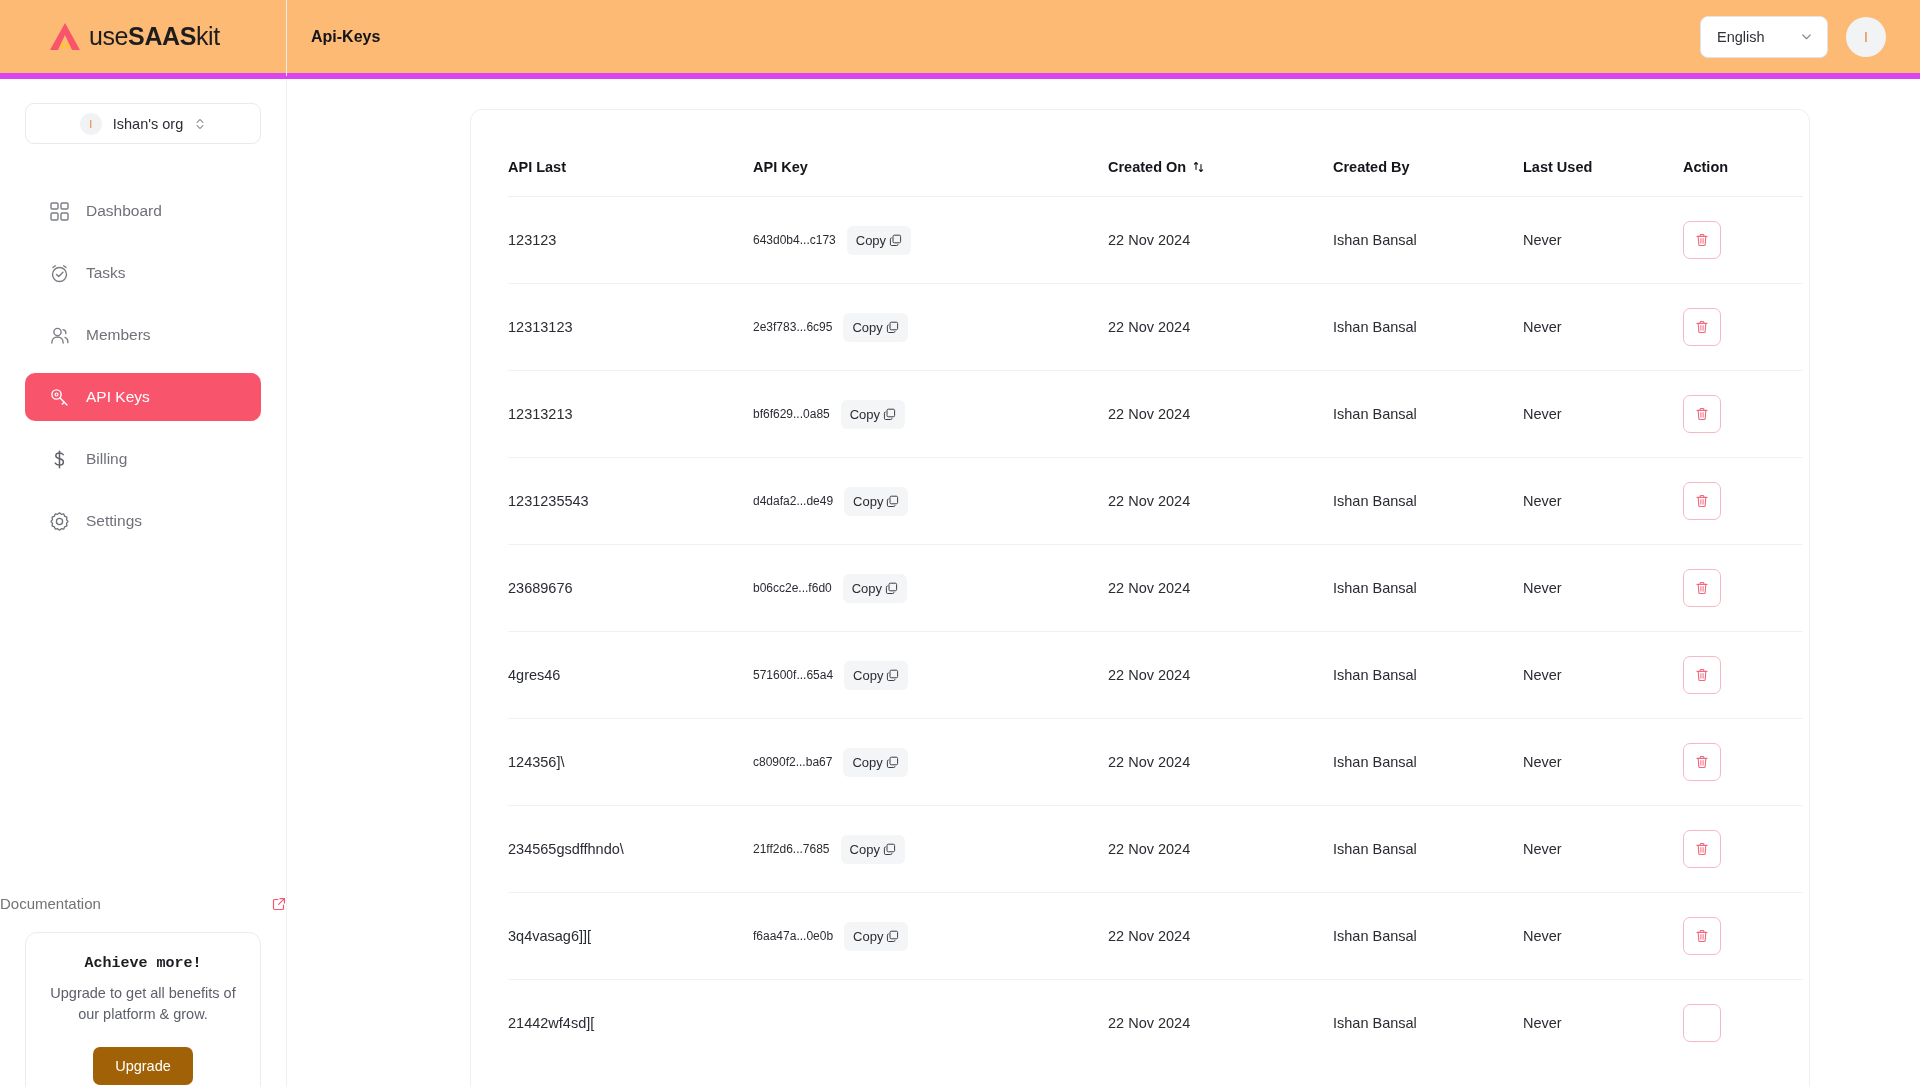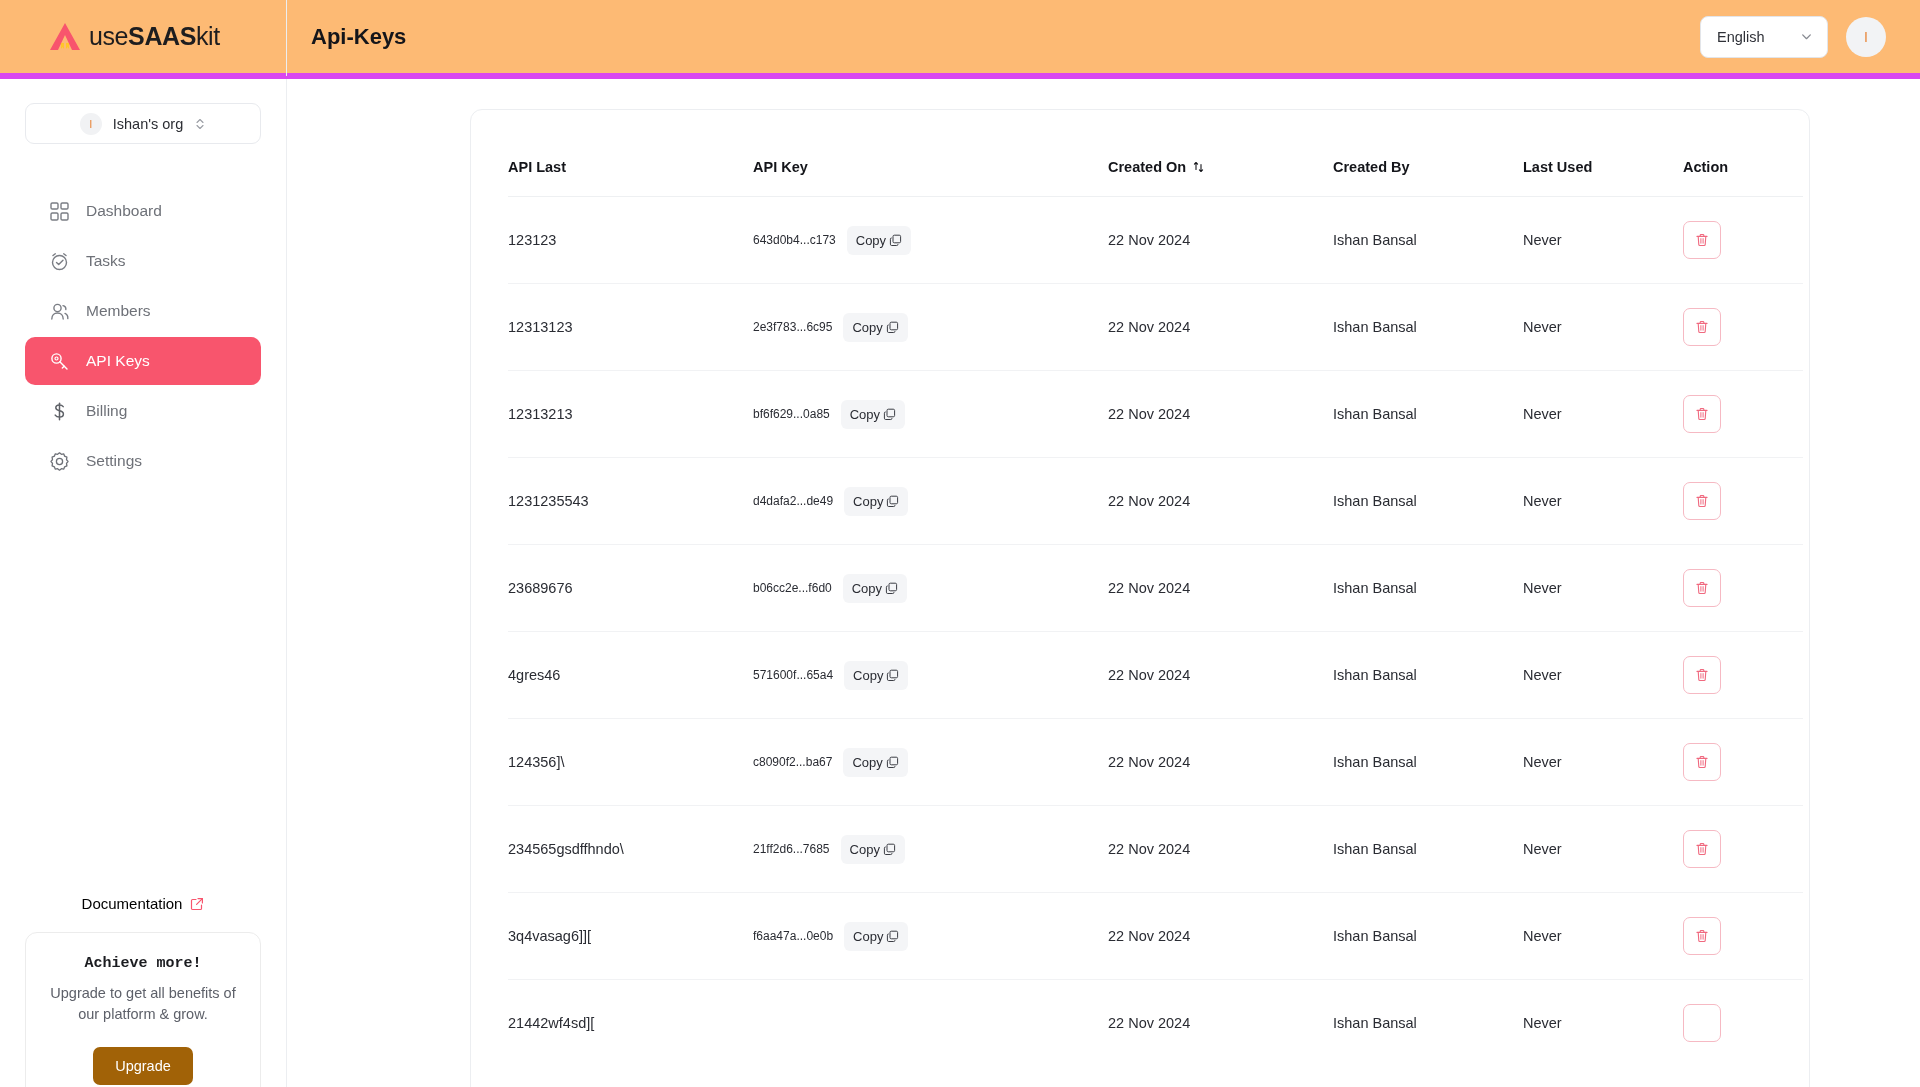--- a/index.html
+++ b/index.html
@@ -23,21 +23,21 @@
   .brand {
     width: 287px; min-width: 287px; height: 79px;
     display: flex; align-items: center; padding-left: 48px;
     border-right: 1px solid #eceef1;
   }
   .logo-mark { width: 34px; height: 30px; margin-right: 7px; display:block; }
   .logo-text { font-size: 25px; letter-spacing: -0.4px; color: #1d1d1f; font-weight: 400; }
   .logo-text b { font-weight: 700; }
 
   .topbar-title {
-    font-size: 22px; font-weight: 600; color: #14151a;
+    font-size: 16px; font-weight: 600; color: #14151a;
     padding-left: 24px;
   }
   .topbar-right {
     margin-left: auto; display: flex; align-items: center;
     gap: 18px; padding-right: 34px;
   }
   .lang-select {
     width: 128px; height: 42px;
     border: 1px solid #e3e5e9; border-radius: 8px;
     background: #fff;
@@ -71,36 +71,36 @@
     gap: 11px; background: #fff;
   }
   .org-avatar {
     width: 22px; height: 22px; border-radius: 50%;
     background: #f1f2f4; display:flex; align-items:center; justify-content:center;
     font-size: 11px; color: #e8863a;
   }
   .org-name { font-size: 14.5px; color: #2b2d33; }
   .org-caret { width: 12px; height: 14px; }
 
-  .nav { margin-top: 43px; display: flex; flex-direction: column; gap: 2px; }
+  .nav { margin-top: 43px; display: flex; flex-direction: column; gap: 14px; }
   .nav-item {
     height: 48px; border-radius: 10px;
     display: flex; align-items: center; gap: 16px;
     padding: 0 24px;
     font-size: 15.5px; color: #6e7178;
     cursor: pointer;
   }
   .nav-item .ico { width: 21px; height: 21px; flex: 0 0 21px; display:block; }
   .nav-item.active { background: #f8556d; color: #ffffff; }
   .nav-item.active .ico { stroke: #ffffff; }
 
   .doc-link {
     position: absolute; left: 0; right: 0; top: 816px;
-    display: flex; align-items: center; justify-content: center; gap: 8px;
-    font-size: 15px; color: #000000;
+    display: flex; align-items: center; justify-content: space-between; gap: 8px;
+    font-size: 15px; color: #737373;
     cursor: pointer;
   }
   .doc-ext { width: 14px; height: 14px; }
 
   .upgrade-card {
     position: absolute; left: 25px; right: 25px; top: 853px;
     border: 1px solid #ececec; border-radius: 12px;
     padding: 22px 18px 26px;
     text-align: center; background: #fff;
   }

